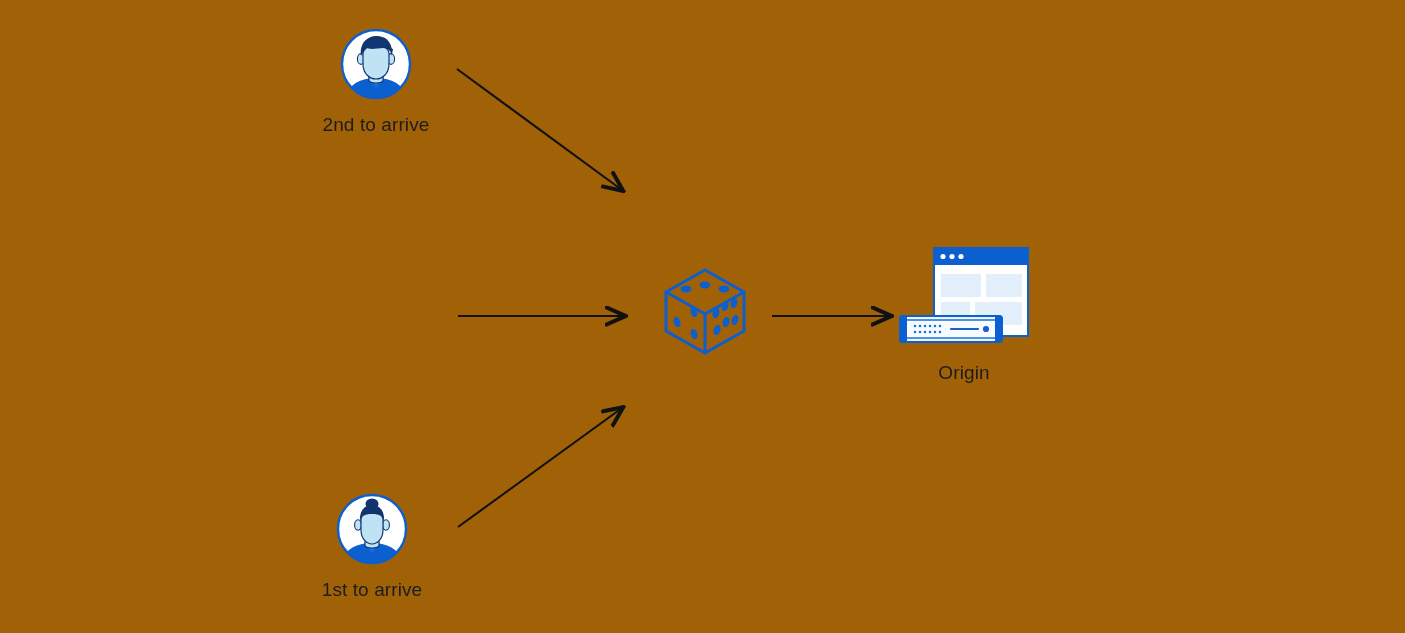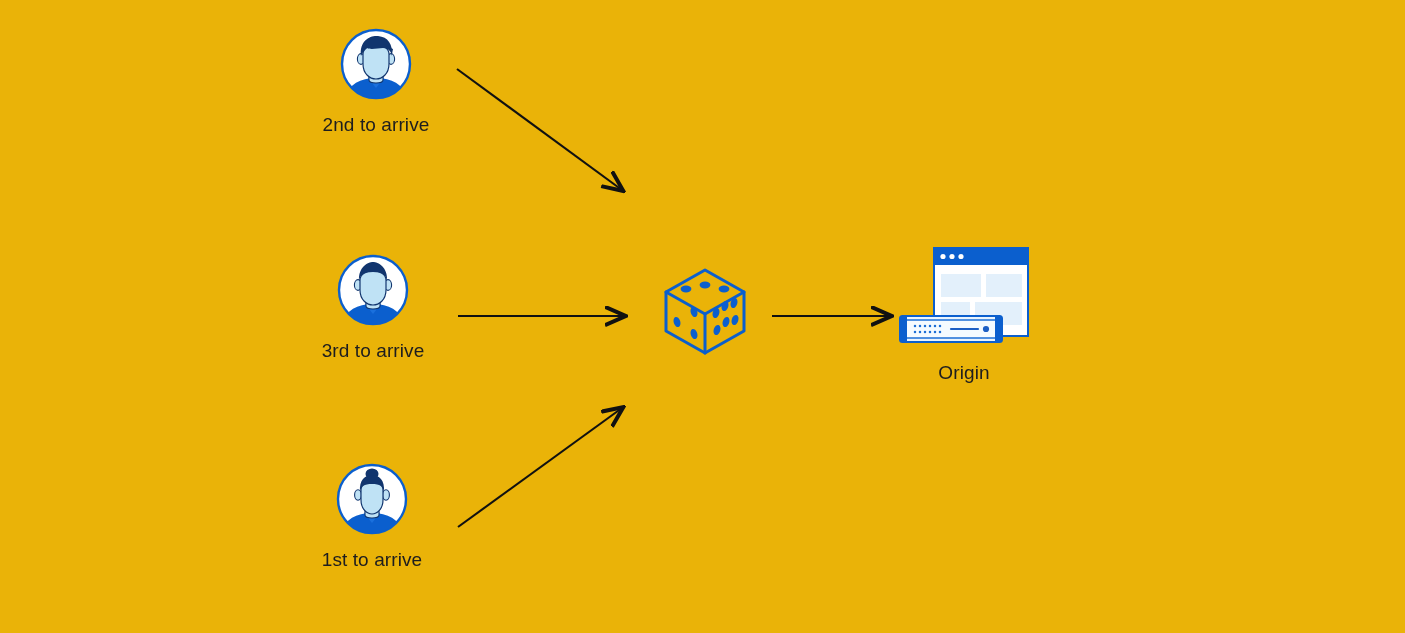--- a/index.html
+++ b/index.html
@@ -8,21 +8,21 @@
     background: #ffffff;
   }
   body {
     font-family: "Liberation Sans", sans-serif;
     -webkit-font-smoothing: antialiased;
   }
   #stage {
     position: relative;
     width: 1405px;
     height: 633px;
-    background: #eab308;
+    background: #a16207;
     overflow: hidden;
   }
   .node {
     position: absolute;
     display: flex;
     flex-direction: column;
     align-items: center;
   }
   .icon-wrap {
     display: block;
@@ -40,21 +40,21 @@
     position: absolute;
     left: 0;
     top: 0;
     width: 1405px;
     height: 633px;
     pointer-events: none;
   }
   
   #client-2nd  { left: 308px; top: 26px;  width: 136px; }
   #client-3rd  { left: 305px; top: 252px; width: 136px; }
-  #client-1st  { left: 304px; top: 461px; width: 136px; align-items: center; }
+  #client-1st  { left: 304px; top: 491px; width: 136px; align-items: center; }
   #randomizer  { left: 660px; top: 265px; width: 90px; }
   #origin-node { left: 896px; top: 245px; width: 136px; }
 </style>
 </head>
 <body>
 
 <div id="stage">
 
   <svg class="arrow-layer" viewBox="0 0 1405 633" xmlns="http://www.w3.org/2000/svg">
     <defs>
@@ -93,42 +93,20 @@
 
           <path d="M23 30 C21 14 33 9 40 10 C50 11 55 18 54 30
                    C53 25 50 22 45 22 C40 22 33 24 29 22 C26 25 24 27 23 30 Z" fill="#11356e"></path>
           <path d="M48 20 C52 21 54 24 54 28 L55 23 Z" fill="#11356e"></path>
         </g>
       </svg>
     </span>
     <span class="node-label">2nd to arrive</span>
   </div>
 
-  <div class="node" id="client-3rd">
-    <span class="icon-wrap">
-      <svg width="76" height="76" viewBox="0 0 76 76" xmlns="http://www.w3.org/2000/svg">
-        <clipPath id="c3clip">
-            <circle cx="38" cy="38" r="34"></circle>
-          </clipPath>
-        <circle cx="38" cy="38" r="34" fill="#ffffff" stroke="#0b5fce" stroke-width="2.4"></circle>
-        <g clip-path="url(#c3clip)">
-          <path d="M6 78 C8 60 20 52 38 52 C56 52 68 60 70 78 Z" fill="#0b5fce"></path>
-          <path d="M30 52 L38 62 L46 52 C44 50 32 50 30 52 Z" fill="#1a70dd"></path>
-          <path d="M31 42 h14 v12 c0 4 -14 4 -14 0 Z" fill="#bfe2f5" stroke="#11356e" stroke-width="1.1"></path>
-          <ellipse cx="23" cy="33" rx="3.6" ry="5.4" fill="#bfe2f5" stroke="#11356e" stroke-width="1.1"></ellipse>
-          <ellipse cx="53" cy="33" rx="3.6" ry="5.4" fill="#bfe2f5" stroke="#11356e" stroke-width="1.1"></ellipse>
-          <path d="M25 28 C25 16 51 16 51 28 L51 38 C51 48 44 53 38 53 C32 53 25 48 25 38 Z" fill="#bfe2f5" stroke="#11356e" stroke-width="1.2"></path>
-
-          <path d="M24 29 C23 15 33 10 38 10 C43 10 53 15 52 29
-                   C51 23 48 20 38 20 C28 20 25 23 24 29 Z" fill="#11356e"></path>
-        </g>
-      </svg>
-    </span>
-    <span class="node-label">3rd to arrive</span>
-  </div>
 
   <div class="node" id="client-1st">
     <span class="icon-wrap">
       <svg width="76" height="76" viewBox="0 0 76 76" xmlns="http://www.w3.org/2000/svg">
         <clipPath id="c1clip">
             <circle cx="38" cy="38" r="34"></circle>
           </clipPath>
         <circle cx="38" cy="38" r="34" fill="#ffffff" stroke="#0b5fce" stroke-width="2.4"></circle>
         <g clip-path="url(#c1clip)">
           <path d="M6 78 C8 60 20 52 38 52 C56 52 68 60 70 78 Z" fill="#0b5fce"></path>

